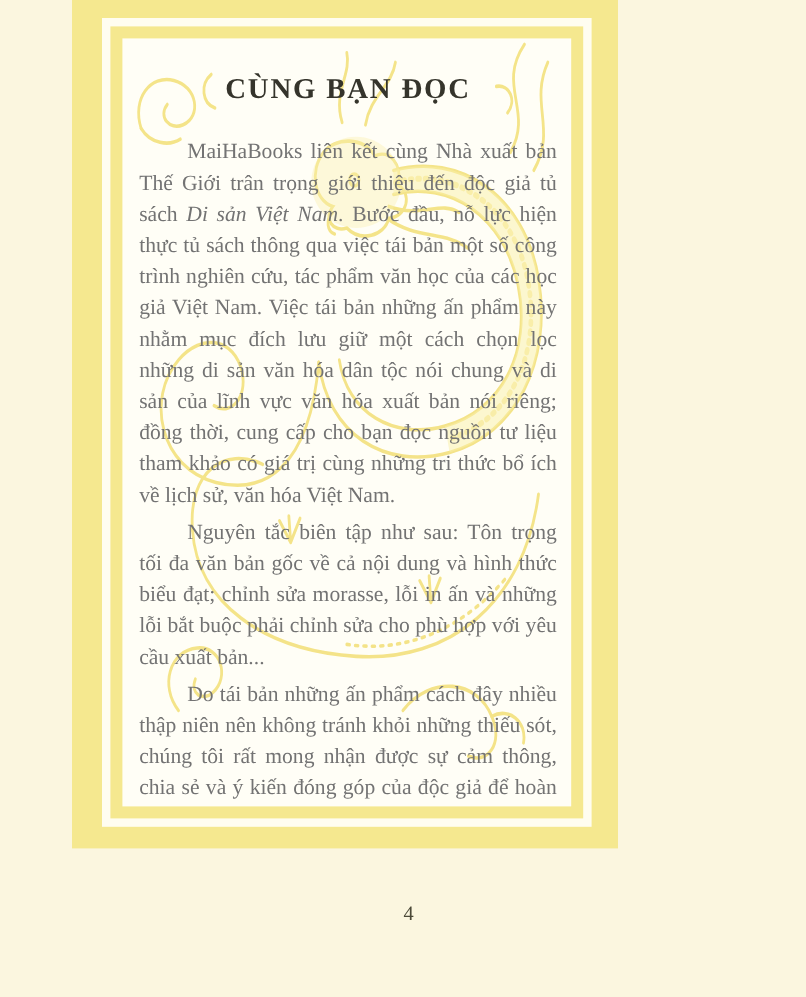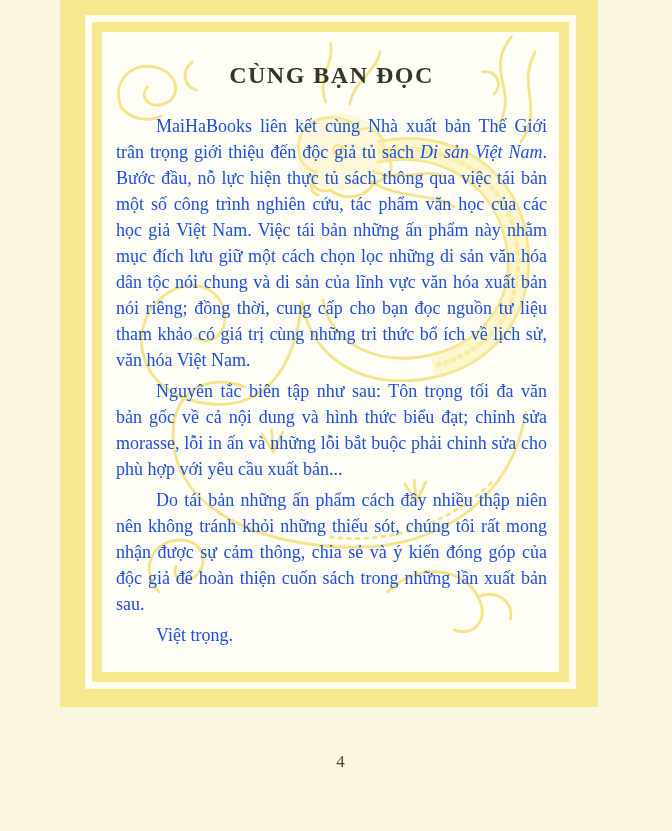--- a/index.html
+++ b/index.html
@@ -2,21 +2,21 @@
 <html><head>
 <meta charset="utf-8">
 <style>
   html,body{margin:0;padding:0;}
   body{
     width:672px;height:831px;position:relative;overflow:hidden;
     background:#fbf6df;
     font-family:"Liberation Serif","DejaVu Serif",serif;
   }
   .page-block{
-    position:absolute;left:60px;top:0;width:538px;height:707px;
+    position:absolute;left:60px;top:0;width:455px;height:707px;
     background:#f5e88f;
   }
   .frame{
     position:absolute;left:25px;right:22px;top:15px;bottom:18px;
     border:7px solid #fffdf0;
   }
   .content{
     position:absolute;left:10px;right:10px;top:10px;bottom:10px;
     background:#fffef6;overflow:hidden;
   }
@@ -26,21 +26,21 @@
   .text-layer{
     position:relative;padding:14px 12px 0 14px;
   }
   .title{
     margin:16px 0 24px;text-align:center;
     font-size:24px;font-weight:bold;letter-spacing:1.5px;
     color:#35342b;
   }
   .paras p{
     margin:0 0 5px;font-size:18px;line-height:26px;
-    color:#1d4ed8;text-align:justify;text-indent:40px;
+    color:#737373;text-align:justify;text-indent:40px;
   }
   .paras p em{font-style:italic;}
   .signature{
     margin-top:26px;padding-right:6px;text-align:right;
     font-size:19px;font-weight:bold;letter-spacing:.5px;color:#1d4ed8;
   }
   .page-number{
     position:absolute;left:60px;top:752px;width:561px;
     text-align:center;font-size:17px;color:#4b4938;
   }

